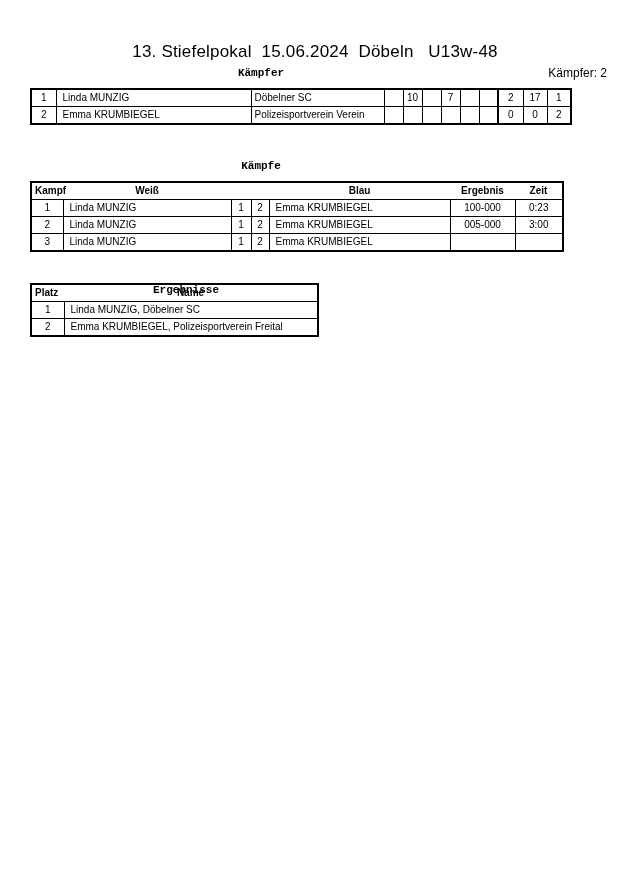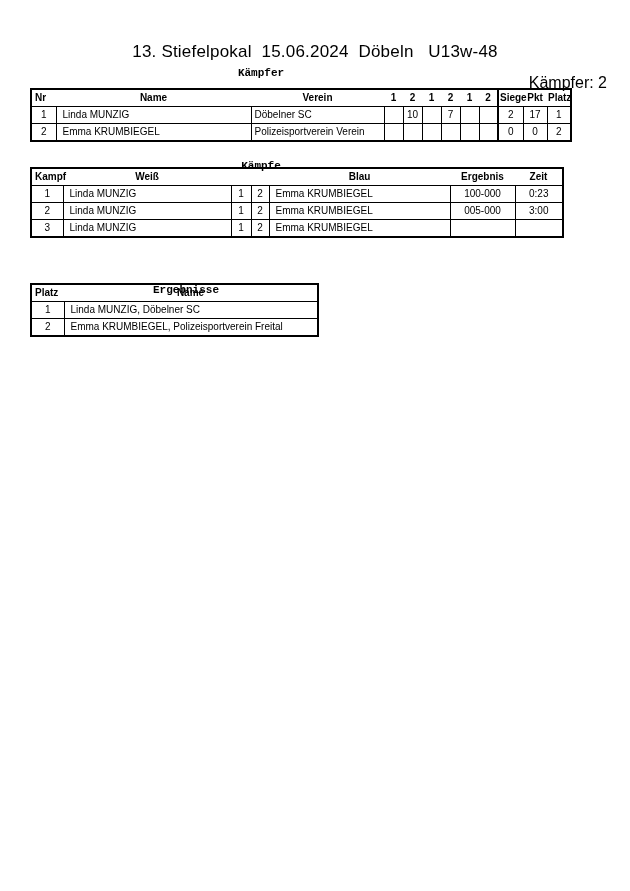--- a/index.html
+++ b/index.html
@@ -15,29 +15,29 @@
     white-space:pre; letter-spacing:0.2px;
   }
   .section-heading {
     position:absolute; font-size:11px; font-weight:bold;
     text-align:center; white-space:pre;font-family:Liberation Mono, monospace;
   }
   #heading-kaempfer { top:67px;  left:0; width:522px; }
   #heading-kaempfe  { top:160px; left:0; width:522px; }
   #heading-ergebnisse { top:262px; left:16px; width:340px;margin-top:22px; }
   .count-label {
-    position:absolute; top:74px; right:23px;
-    font-size:16px; white-space:pre;
+    position:absolute; top:66px; right:23px;
+    font-size:12px; white-space:pre;
   }
   table {
     position:absolute; border-collapse:collapse; table-layout:fixed;
     border:2px solid #000;
   }
   #table-kaempfer  { top:88px;  left:30px; width:540px; }
-  #table-kaempfe   { top:167px; left:30px; width:532px;padding-left:32px; }
+  #table-kaempfe   { top:181px; left:30px; width:532px;padding-left:32px; }
   #table-ergebnisse{ top:283px; left:30px; width:287px; }
   th, td {
     font-size:10px; height:14px; line-height:14px;
     padding:1px 3px; white-space:nowrap; overflow:visible;
   }
   th {
     font-weight:bold; text-align:center;
     border-bottom:1px solid #000;
   }
   td { border:1px solid #000; overflow:hidden; }
@@ -64,34 +64,20 @@
       <col style="width:19px">
       <col style="width:19px">
     <col style="width:19px">
       <col style="width:19px">
       <col style="width:19px">
     <col style="width:25px">
       <col style="width:24px">
       <col style="width:24px">
   </colgroup>
   <tbody>
-      <tr>
-    <th class="left">Nr</th>
-    <th>Name</th>
-    <th>Verein</th>
-    <th class="narrow">1</th>
-    <th class="narrow">2</th>
-    <th class="narrow">1</th>
-    <th class="narrow">2</th>
-    <th class="narrow">1</th>
-    <th class="narrow">2</th>
-    <th class="sep narrow">Siege</th>
-    <th class="narrow">Pkt</th>
-    <th class="narrow">Platz</th>
-  </tr>
   <tr>
     <td class="center">1</td>
     <td class="left name-cell">Linda MUNZIG</td>
     <td class="left">Döbelner SC</td>
     <td class="narrow"></td>
     <td class="narrow">10</td>
     <td class="narrow"></td>
     <td class="narrow">7</td>
     <td class="narrow"></td>
     <td class="narrow"></td>

